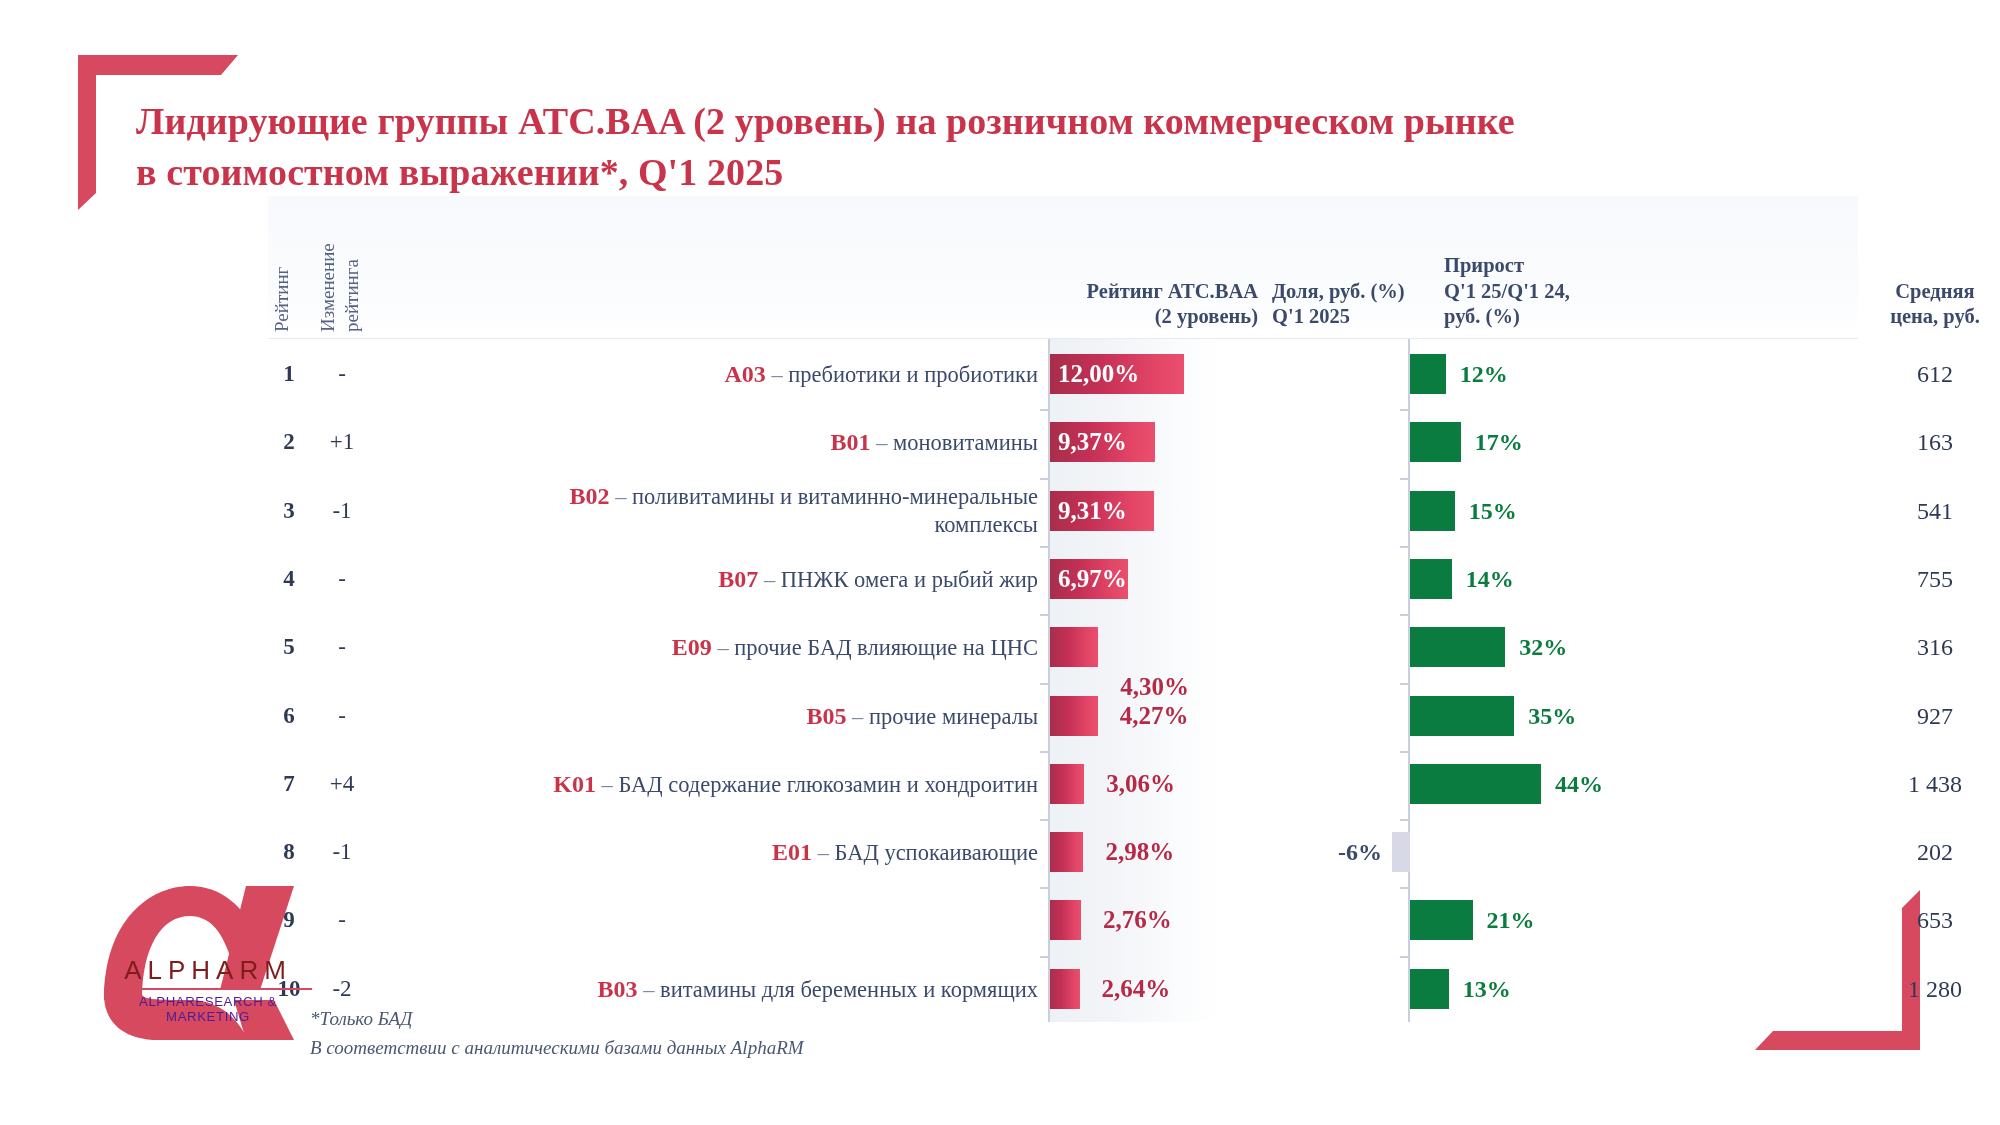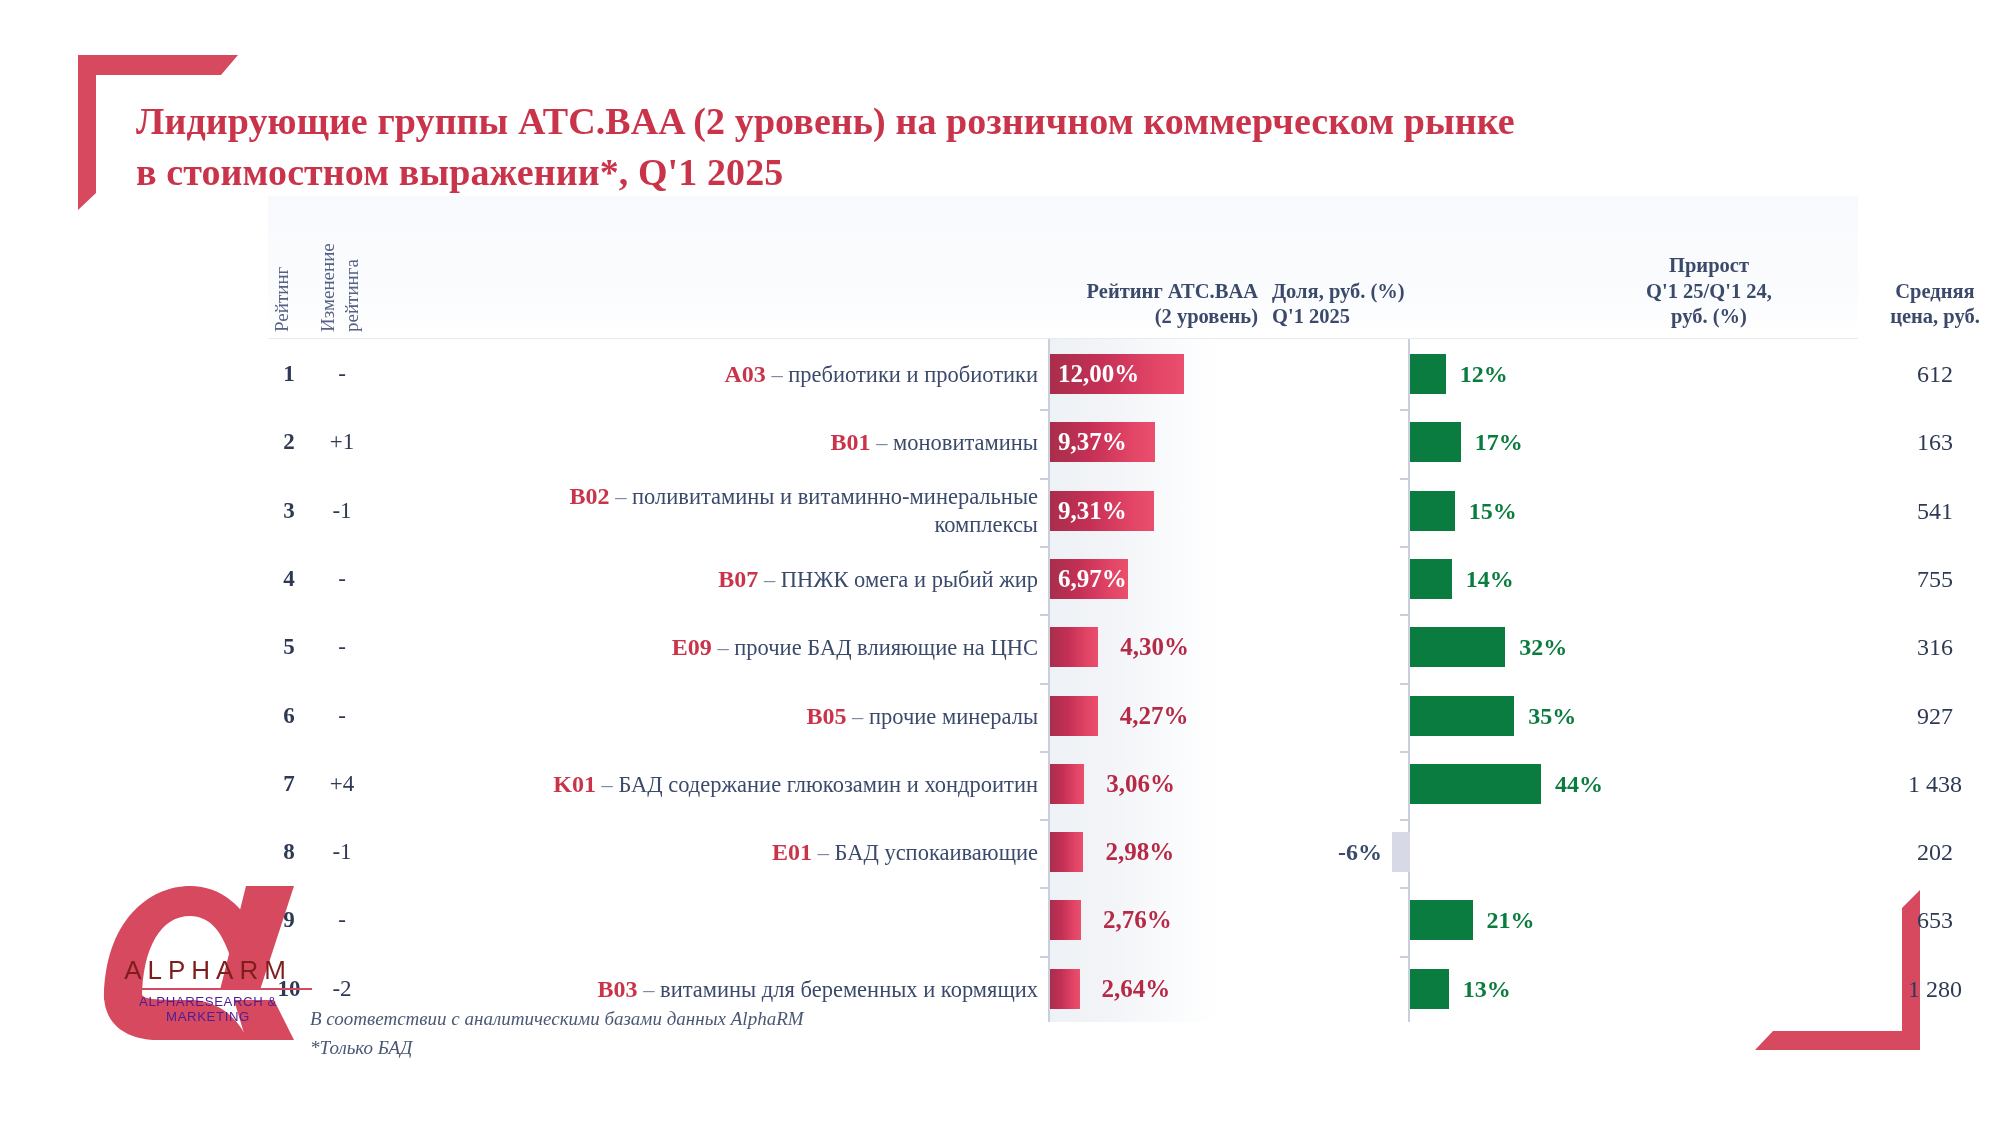--- a/index.html
+++ b/index.html
@@ -72,21 +72,21 @@
     transform: rotate(180deg);
     font-weight: normal;
     font-size: 19px;
     color: #566283;
     text-align: left;
   }
   .th-rank   { left: 2px;  bottom: 6px; height: 128px; }
   .th-change { left: 48px; bottom: 6px; height: 128px; }
   .th-group  { left: 430px; bottom: 8px; width: 560px; text-align: right; }
   .th-share  { left: 1004px; bottom: 8px; width: 250px; text-align: left; }
-  .th-growth { left: 1286px; bottom: 8px; width: 310px; text-align: center; }
+  .th-growth { left: 1176px; bottom: 8px; width: 310px; }
   .th-price  { left: 1552px; bottom: 8px; width: 230px; text-align: center; }
 
   
   .tbody {
     position: relative;
     height: 683px;
   }
 
   
   .share-band {
@@ -372,21 +372,21 @@
         <div class="growth-label" style="left: 1197.72px;">14%</div>
         <div class="cell-price">755</div>
       </div>
       <div class="row" style="top: 275.2px;">
         <div class="tick" style="left: 772px; top: 0px;"></div>
         <div class="tick" style="left: 1132px; top: 0px;"></div>
         <div class="cell-rank">5</div>
         <div class="cell-change">-</div>
         <div class="cell-group"><span class="code">E09</span><span class="dash"> – </span><span>прочие БАД влияющие на ЦНС</span></div>
         <div class="share-bar" style="width: 48.16px;"></div>
-        <div class="share-label-out" style="left: 852.16px;">4,30%</div>
+        <div class="share-label-out" style="left: 852.16px; margin-top: 40px;">4,30%</div>
         <div class="growth-bar" style="left: 1142px; width: 95.36px;"></div>
         <div class="growth-label" style="left: 1251.36px;">32%</div>
         <div class="cell-price">316</div>
       </div>
       <div class="row" style="top: 343.5px;">
         <div class="tick" style="left: 772px; top: 0px;"></div>
         <div class="tick" style="left: 1132px; top: 0px;"></div>
         <div class="cell-rank">6</div>
         <div class="cell-change">-</div>
         <div class="cell-group"><span class="code">B05</span><span class="dash"> – </span><span>прочие минералы</span></div>
@@ -440,22 +440,22 @@
         <div class="share-bar" style="width: 29.568px;"></div>
         <div class="share-label-out" style="left: 833.568px;">2,64%</div>
         <div class="growth-bar" style="left: 1142px; width: 38.74px;"></div>
         <div class="growth-label" style="left: 1194.74px;">13%</div>
         <div class="cell-price">1 280</div>
       </div>
     </div>
 </div>
 
 <div class="footnotes">
+  <div>*Только БАД</div>
   <div>В соответствии с аналитическими базами данных AlphaRM</div>
-  <div>*Только БАД</div>
 </div>
 
 <div class="logo">
   <svg width="220" height="160" viewBox="0 0 220 160">
 
     <path d="M6 120 C 6 40, 52 6, 92 6 C 128 6, 152 34, 162 64 L 132 76 C 124 52, 112 36, 92 36 C 64 36, 44 66, 44 120 Z" fill="#D6495F"></path>
     <polygon points="148,6 196,6 162,110 122,110" fill="#D6495F"></polygon>
 
     <g transform="translate(0,160) scale(1,-1)" opacity="1">
       <path d="M6 46 C 6 14, 30 0, 60 0 L 150 0 C 140 22, 120 40, 92 40 C 64 40, 44 40, 44 46 Z" fill="#D6495F"></path>

